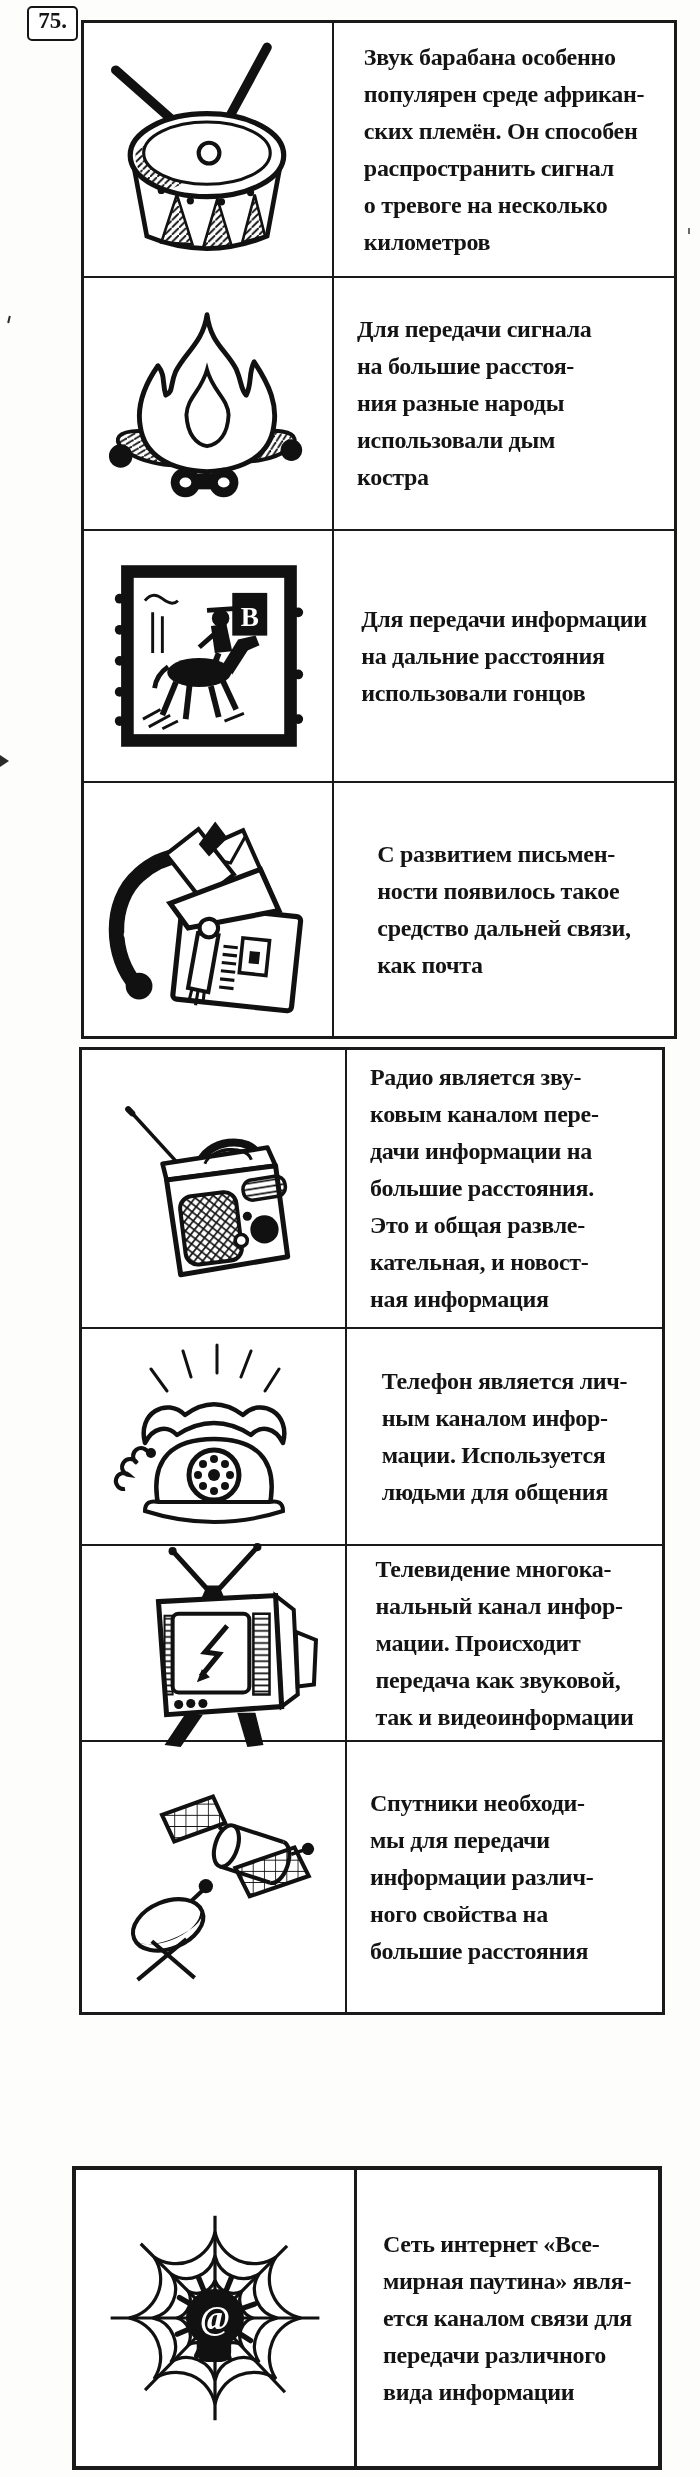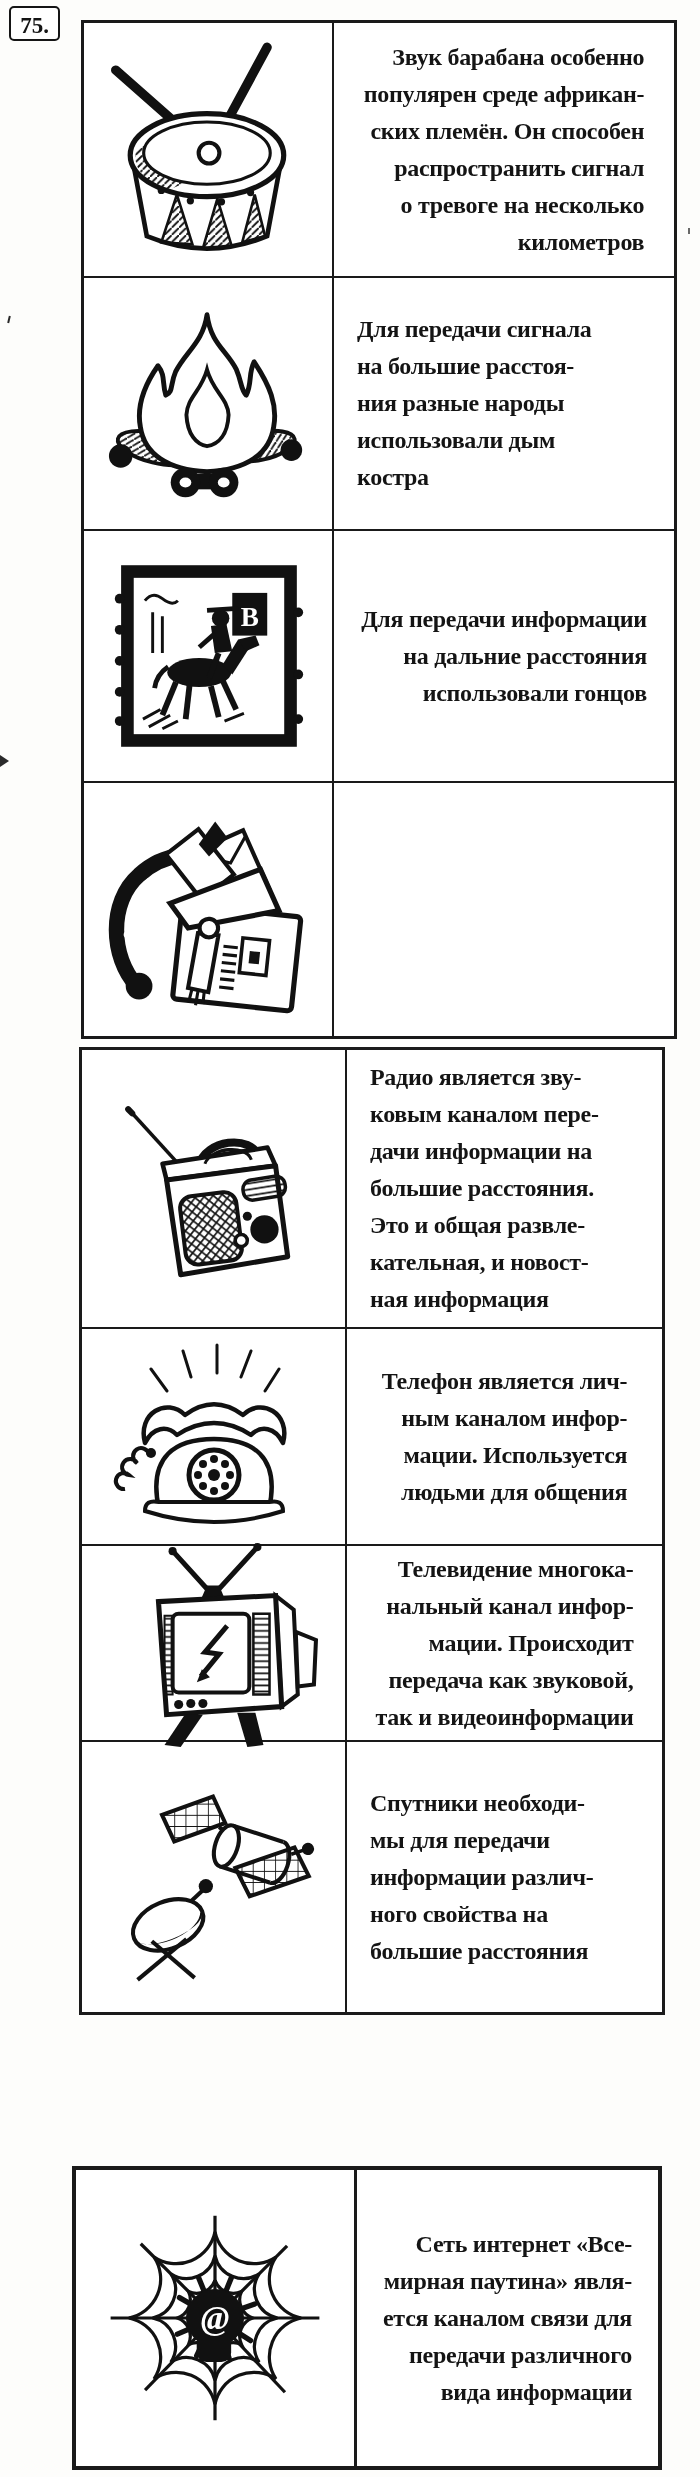--- a/index.html
+++ b/index.html
@@ -6,23 +6,23 @@
   body{
     width:700px;height:2477px;position:relative;
     background:#fdfdfb;
     font-family:"Liberation Serif","DejaVu Serif",serif;
     color:#141414;overflow:hidden;
   }
   .page{position:absolute;inset:0;}
 
   
   .ex-badge{
-    position:absolute;left:9px;top:6px;width:47px;height:31px;
+    position:absolute;left:27px;top:6px;width:47px;height:31px;
     border:2.5px solid #151515;border-radius:5px;
-    display:flex;align-items:flex-end;justify-content:center;
+    display:flex;align-items:flex-start;justify-content:center;
     font-weight:700;font-size:23px;background:#fff;
   }
 
   
   .block{position:absolute;background:#fff;border:3px solid #1a1a1a;box-sizing:border-box;}
   .block.b3{border-width:4px;}
   .row{display:flex;box-sizing:border-box;}
   .row + .row{border-top:2.5px solid #1a1a1a;}
   .cell{box-sizing:border-box;}
   .img-cell{
@@ -30,21 +30,21 @@
     display:flex;align-items:center;justify-content:center;
   }
   .txt-cell{
     flex:1 1 auto;display:flex;align-items:center;justify-content:center;
     overflow:hidden;
   }
   .txt-cell p{
     margin:0;white-space:pre-line;
     font-weight:700;font-size:24px;line-height:37px;letter-spacing:-0.3px;
   }
-  .align-center .txt-cell{text-align:right;padding:0 2px;}
+  .align-center .txt-cell{text-align:left;padding:0 2px;}
   .align-left .txt-cell{justify-content:flex-start;text-align:left;padding-left:23px;padding-right:13px;}
 
   
   .b1{left:81px;top:20px;width:596px;}
   .b1 .img-cell{width:250px;}
   .b2{left:79px;top:1047px;width:586px;}
   .b2 .img-cell{width:265px;}
   .b3{left:72px;top:2166px;width:590px;}
   .b3 .img-cell{width:281px;border-right-width:3px;}
 
@@ -207,20 +207,26 @@
             <polygon points="64,104 148,62 170,100 84,126" fill="#fff" stroke="#111" stroke-width="5"></polygon>
             <rect x="138" y="130" width="26" height="34" fill="#fff" stroke="#111" stroke-width="3.5"></rect>
             <rect x="146" y="142" width="10" height="12" fill="#111"></rect>
             <path d="M120,140 h14 M120,148 h14 M120,156 h14 M120,164 h14 M120,172 h14 M120,180 h14" stroke="#111" stroke-width="3"></path>
             <polygon points="94,130 114,130 110,186 90,184" fill="#fff" stroke="#111" stroke-width="4"></polygon>
             <path d="M94,184 L92,198 M100,185 L99,200 M106,185 L106,198" stroke="#111" stroke-width="3"></path>
             <circle cx="104" cy="124" r="9" fill="#fff" stroke="#111" stroke-width="4"></circle>
           </g>
         </svg>
       </div>
+      <div class="cell txt-cell">
+        <p>С развитием письмен-
+ности появилось такое
+средство дальней связи,
+как почта</p>
+      </div>
     </div>
   </div>
 
   <div class="block b2">
 
     <div class="row align-left" style="height:277px">
       <div class="cell img-cell">
         <svg class="art" width="212" height="204" viewBox="0 0 210 202">
           <line x1="24" y1="26" x2="86" y2="94" stroke="#111" stroke-width="3.5"></line>
           <line x1="24" y1="26" x2="20" y2="22" stroke="#111" stroke-width="6" stroke-linecap="round"></line>

